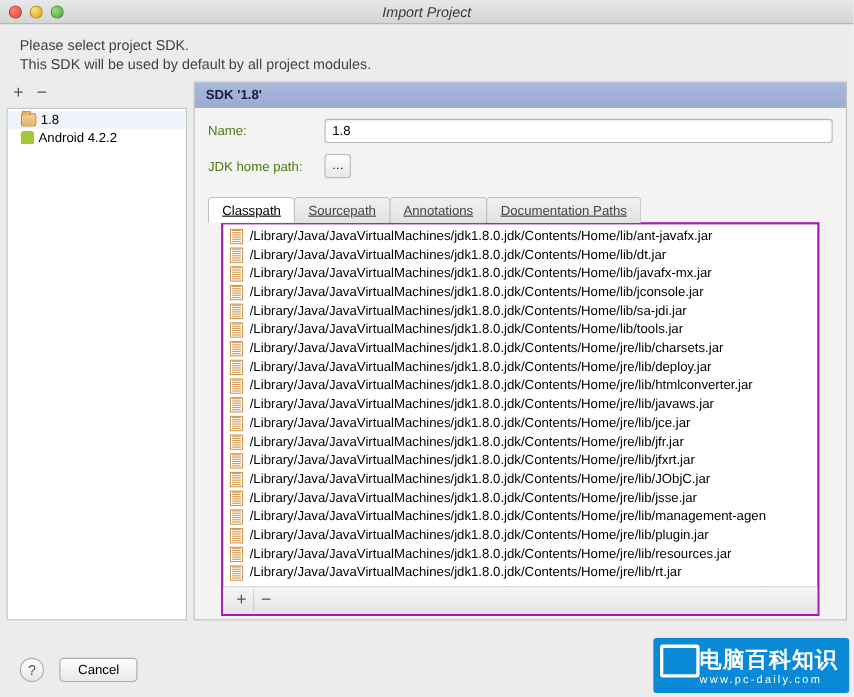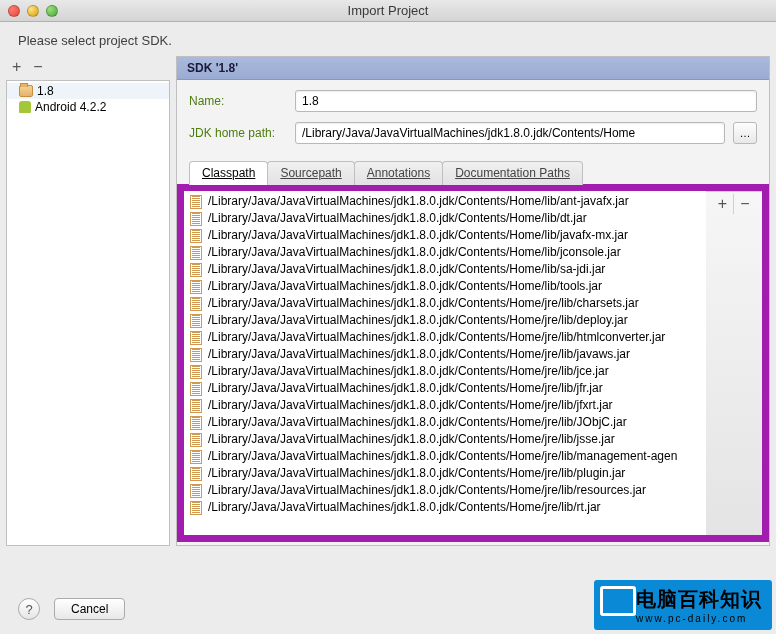--- a/index.html
+++ b/index.html
@@ -27,21 +27,21 @@
     }
     .traffic-light {
       width: 12px; height: 12px; border-radius: 50%;
       border: 0.5px solid rgba(0,0,0,0.2);
     }
     .tl-red { background: radial-gradient(circle at 30% 30%, #ff7b6f, #e24a3b); }
     .tl-yellow { background: radial-gradient(circle at 30% 30%, #ffe08a, #d6a400); }
     .tl-green { background: radial-gradient(circle at 30% 30%, #9adf7a, #4ba63e); }
     .title-text {
       position: absolute; left: 0; right: 0; text-align: center;
-      font-size: 13px; color: #3a3a3a;
+      font-size: 13px; color: #3a3a3a; font-style: italic;
     }
     .instructions {
       padding: 10px 18px 6px 18px;
       font-size: 13px;
       color: #404040;
       line-height: 1.4;
     }
     .main-split {
       display: flex;
       padding: 0 6px;
@@ -163,26 +163,26 @@
       cursor: default;
       color: #444;
       text-decoration: underline;
     }
     .tab.active {
       background: #fff;
       border-bottom: 1px solid #fff;
       color: #000;
     }
     .classpath-container {
-      margin: 0 0;
-      border: 7px solid #a21caf;
+      margin: 0 24px;
+      border: 2px solid #a21caf;
       background: #fff;
       height: 358px;
       display: flex;
-      flex-direction: row;
+      flex-direction: column;
     }
     .classpath-list {
       flex: 1;
       overflow: auto;
       padding: 2px 0;
     }
     .jar-row {
       display: flex;
       align-items: center;
       gap: 6px;
@@ -236,21 +236,21 @@
       border: 1px solid #aaa;
       border-radius: 4px;
       background: linear-gradient(#fff,#e8e8e8);
       font-size: 12px;
       text-align: right;
     }
     .watermark {
       position: absolute;
       right: 4px; bottom: 4px;
       background: #0a8ad6;
-      color: #000000;
+      color: #ffffff;
       font-size: 20px;
       font-weight: bold;
       padding: 6px 10px 6px 42px;
       border-radius: 3px;
       letter-spacing: 1px;
     }
     .watermark .sub {
       font-size: 10px; display: block; letter-spacing: 2px; font-weight: normal;
     }
     .watermark::before {
@@ -265,20 +265,21 @@
   <div class="traffic-lights">
     <div class="traffic-light tl-red"></div>
     <div class="traffic-light tl-yellow"></div>
     <div class="traffic-light tl-green"></div>
   </div>
   <div class="title-text">Import Project</div>
 </div>
 
 <div class="instructions">
   <div>Please select project SDK.</div>
+  <div>This SDK will be used by default by all project modules.</div>
 </div>
 
 <div class="main-split">
   <div class="left-panel">
     <div class="left-toolbar">
       <span>+</span>
       <span>−</span>
     </div>
     <div class="sdk-tree" id="sdk-tree">
         <div class="tree-item selected">
@@ -294,21 +295,20 @@
 
   <div class="right-panel">
     <div class="sdk-header">SDK '1.8'</div>
     <div class="form-area">
       <div class="form-row">
         <div class="form-label">Name:</div>
         <input class="text-input" value="1.8" style="">
       </div>
       <div class="form-row">
         <div class="form-label">JDK home path:</div>
-        <input class="text-input" value="/Library/Java/JavaVirtualMachines/jdk1.8.0.jdk/Contents/Home" style="">
         <div class="browse-btn">…</div>
       </div>
     </div>
     <div class="tabs" id="tabs">
         <div class="tab active">Classpath</div>
         <div class="tab">Sourcepath</div>
         <div class="tab">Annotations</div>
         <div class="tab">Documentation Paths</div>
       </div>
     <div class="classpath-container">

